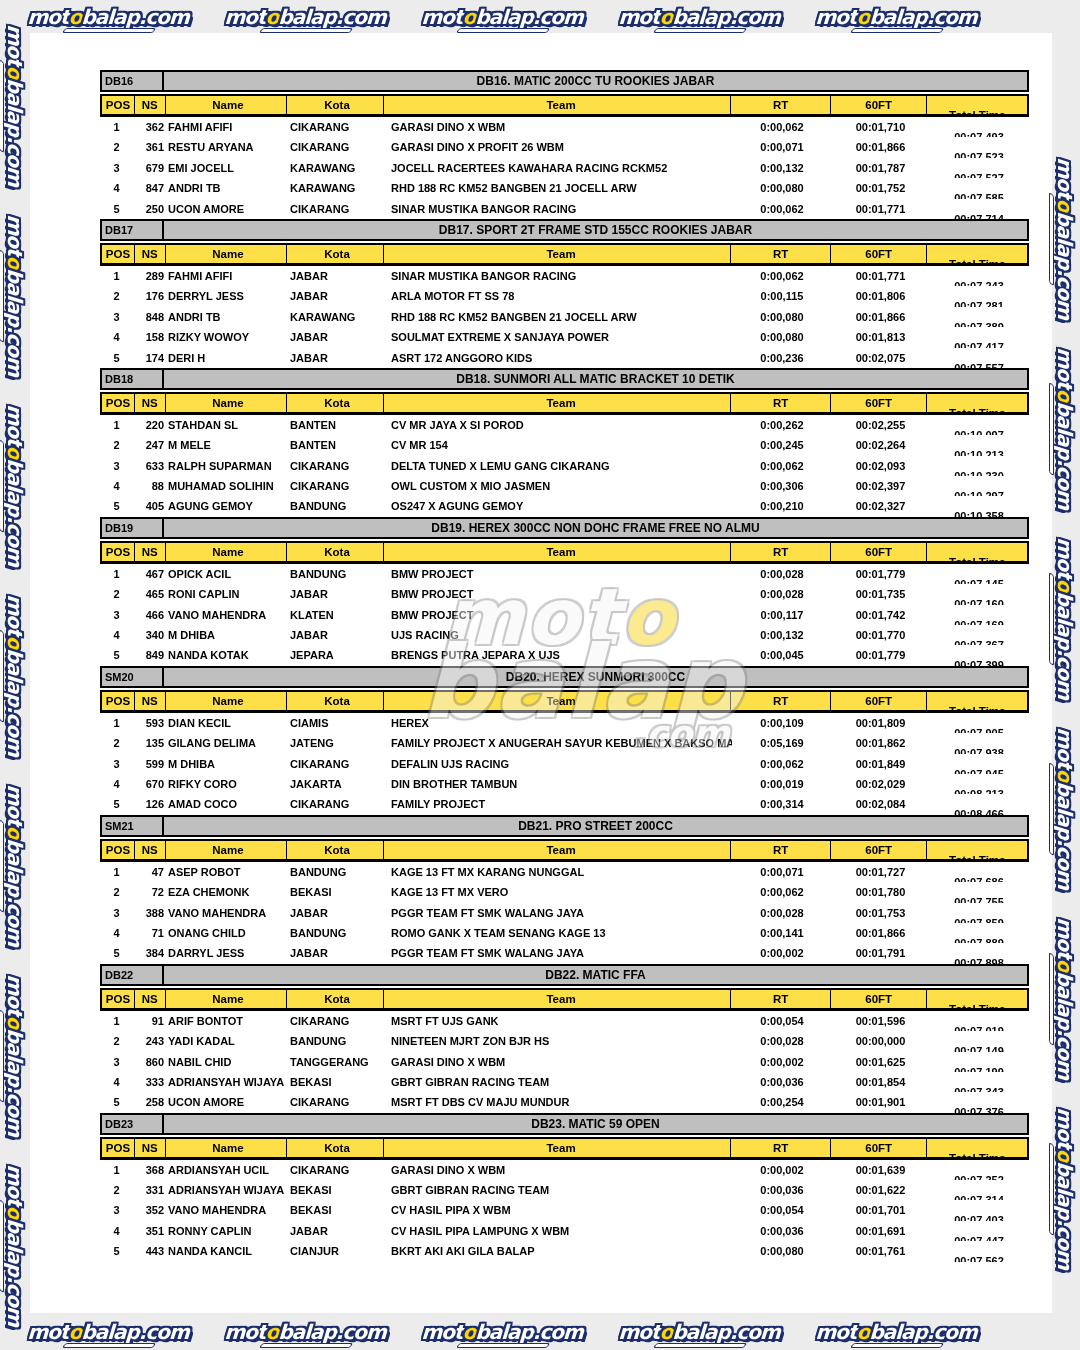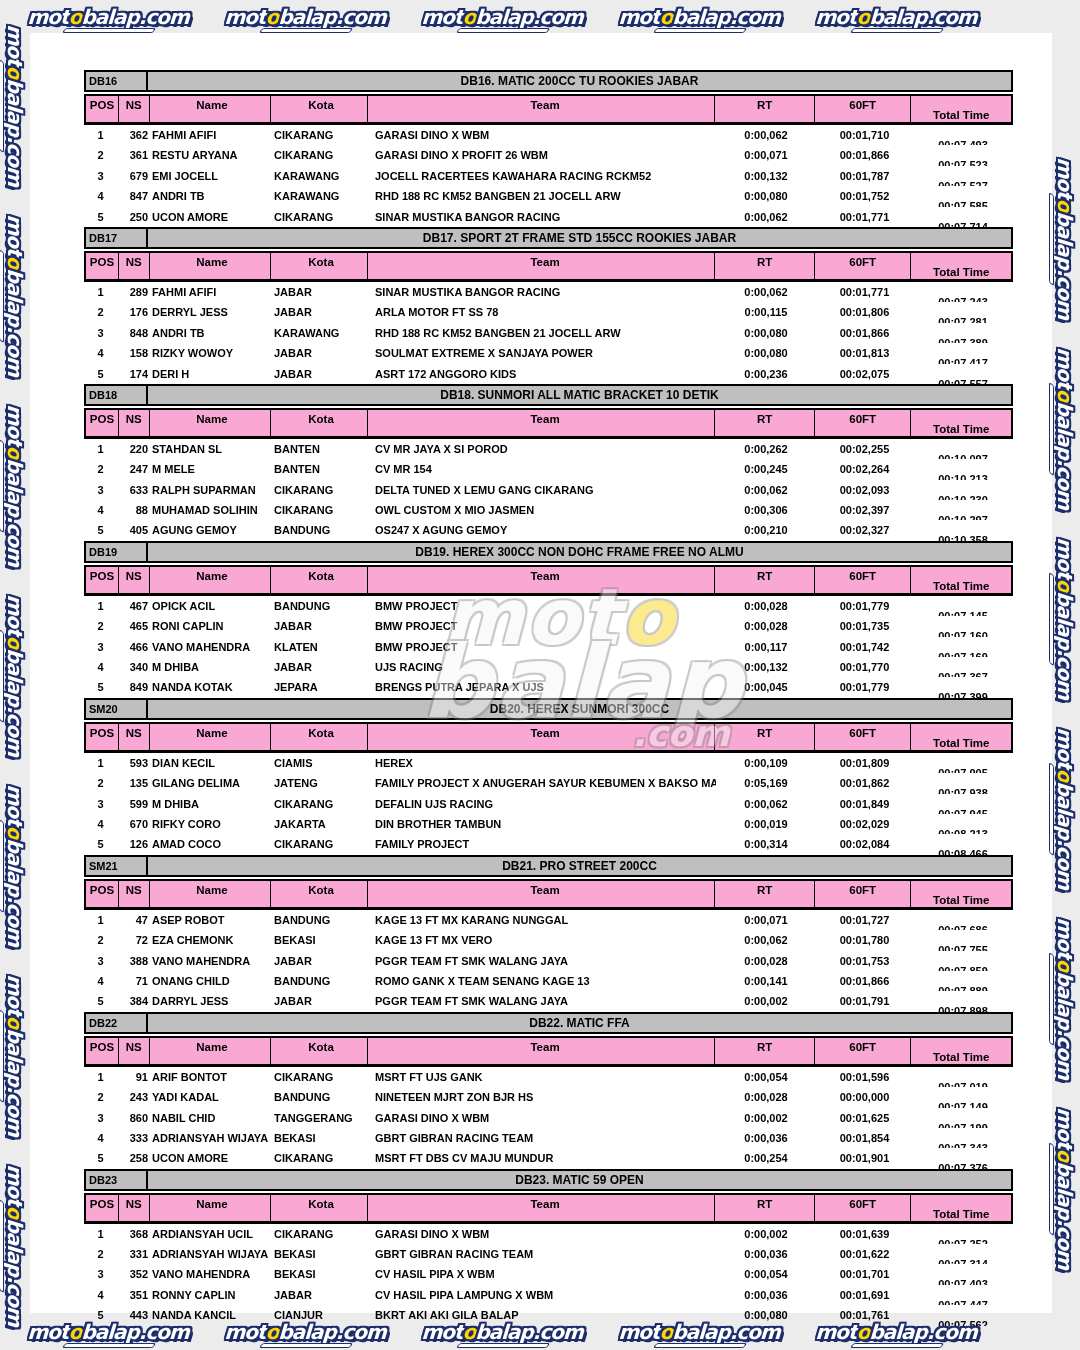--- a/index.html
+++ b/index.html
@@ -28,37 +28,37 @@
       -2px 0 0 #1c2e6b, 2px 0 0 #1c2e6b, 0 -2px 0 #1c2e6b, 0 2px 0 #1c2e6b,
       3px 3px 0 #1c2e6b;
   }
   .logo-text .accent{color:#ffd500;}
   .logo-text::after{
     content:"";position:absolute;left:22%;bottom:-4px;width:55%;height:3px;
     background:#ffffff;border:1px solid #1c2e6b;border-radius:3px;transform:skewX(-30deg);
   }
   .logo.vert{transform:rotate(90deg);}
   
-  .sheet{position:absolute;left:84px;top:70px;width:929px;z-index:3;}
+  .sheet{position:absolute;left:100px;top:70px;width:929px;z-index:3;}
   .table-block{width:929px;}
   .class-row{
     display:flex;width:929px;height:22px;box-sizing:border-box;
     background:#bfbfbf;border:2px solid #000;
   }
   .class-label{
     width:62px;box-sizing:border-box;border-right:2px solid #000;
     font-size:11px;font-weight:bold;line-height:18px;padding-left:3px;
   }
   .class-title{
     flex:1;text-align:center;font-size:12px;font-weight:bold;line-height:18px;
     white-space:nowrap;overflow:hidden;
   }
   .head-row{
-    display:flex;width:929px;height:31px;box-sizing:border-box;margin-top:2px;
-    background:#f9a8d4;border:2px solid #000;border-bottom:3px solid #000;
+    display:flex;width:929px;height:23px;box-sizing:border-box;margin-top:2px;
+    background:#fde047;border:2px solid #000;border-bottom:3px solid #000;
   }
   .head-row .cell{
     box-sizing:border-box;border-right:1px solid #000;
     font-size:11.5px;font-weight:bold;line-height:18px;text-align:center;
     white-space:nowrap;overflow:hidden;
   }
   .head-row .cell:last-child{border-right:none;}
   .data-row{
     display:flex;width:929px;height:20.4px;box-sizing:border-box;background:transparent;
   }

